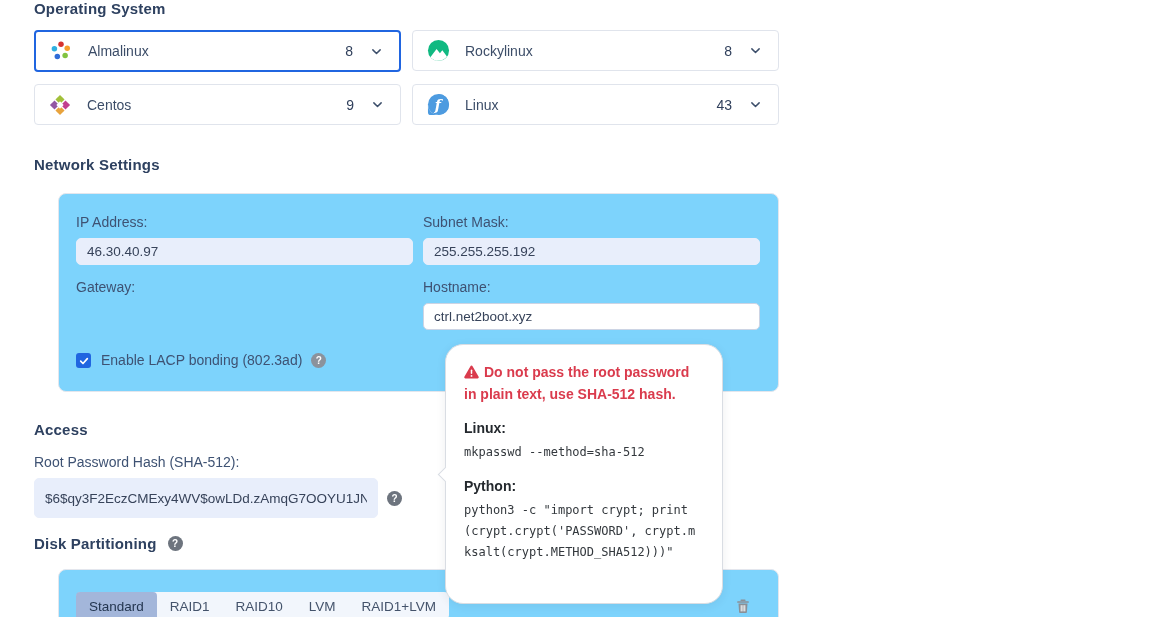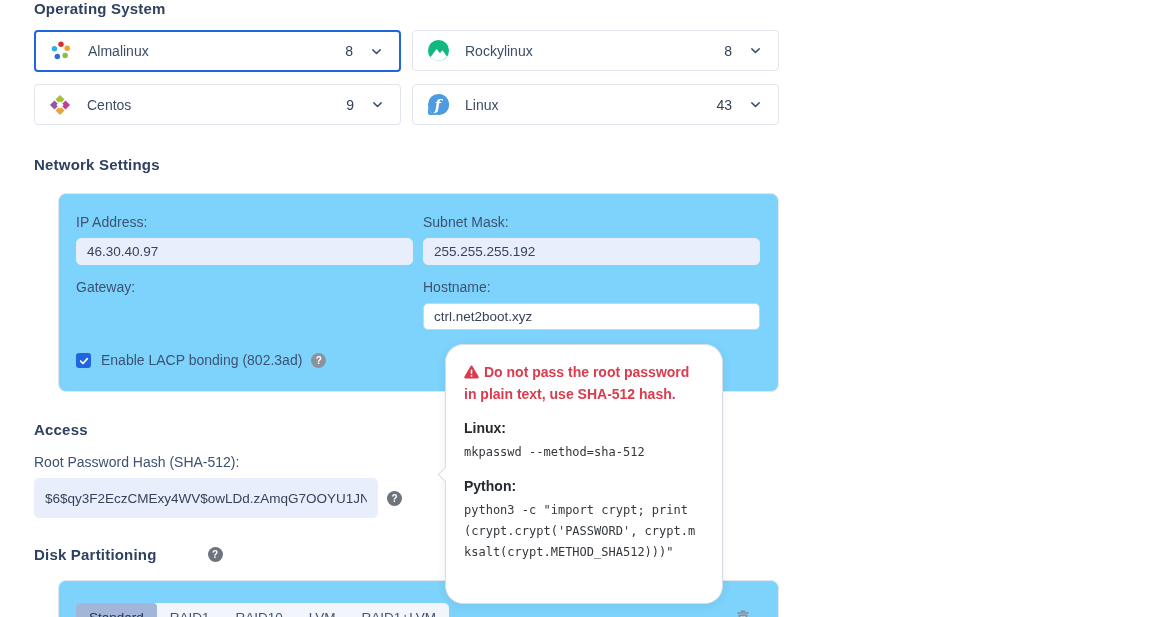--- a/index.html
+++ b/index.html
@@ -41,21 +41,21 @@
     font-size:10px; font-weight:700; display:inline-flex; align-items:center;
     justify-content:center; margin-left:9px; cursor:pointer; flex:none; }
 
   
   #access-title { margin-top:29px; }
   #hash-label { margin-top:16px; }
   .hash-row { margin-top:2px; display:flex; align-items:center; }
   #hash-input { width:344px; height:40px; }
 
   
-  .disk-title-row { margin-top:28px; display:flex; align-items:center;gap:40px; }
+  .disk-title-row { margin-top:17px; display:flex; align-items:center; }
   #disk-panel { margin-top:17px; height:120px; padding:22px 25px 0 17px;
     display:flex; align-items:flex-start; justify-content:space-between; }
   .tabbar { display:inline-flex; background:#f2f6fc; border-radius:5px; height:28px;
     align-items:stretch; }
   .tab { font-size:13.5px; color:#44536b; padding:0 13px; display:flex; align-items:center;
     cursor:pointer; border-radius:4px; white-space:nowrap; }
   .tab.selected { background:#a3b6da; color:#243650; }
   .trash-btn { background:none; border:none; cursor:pointer; padding:2px; margin-top:4px; }
 
   

